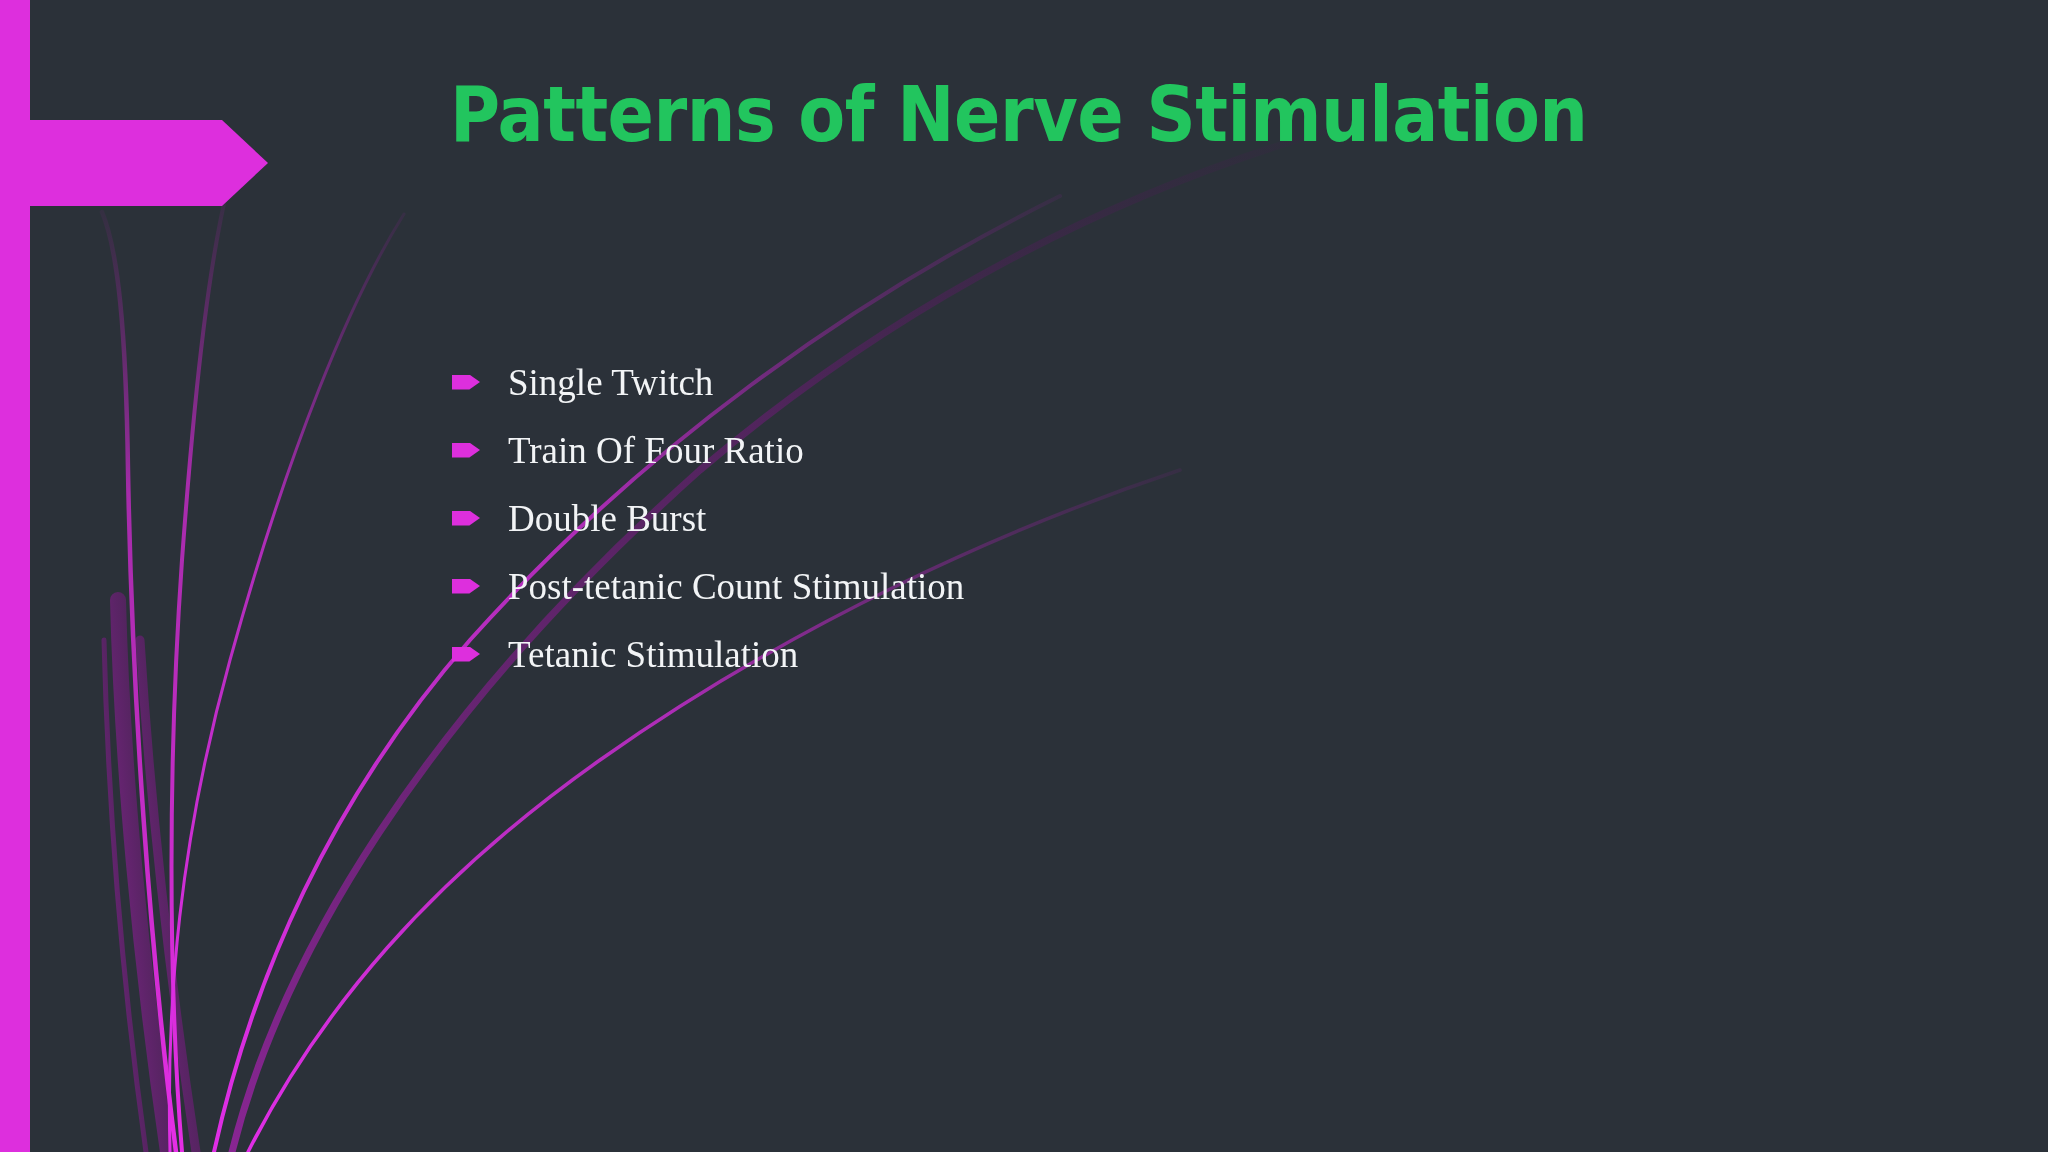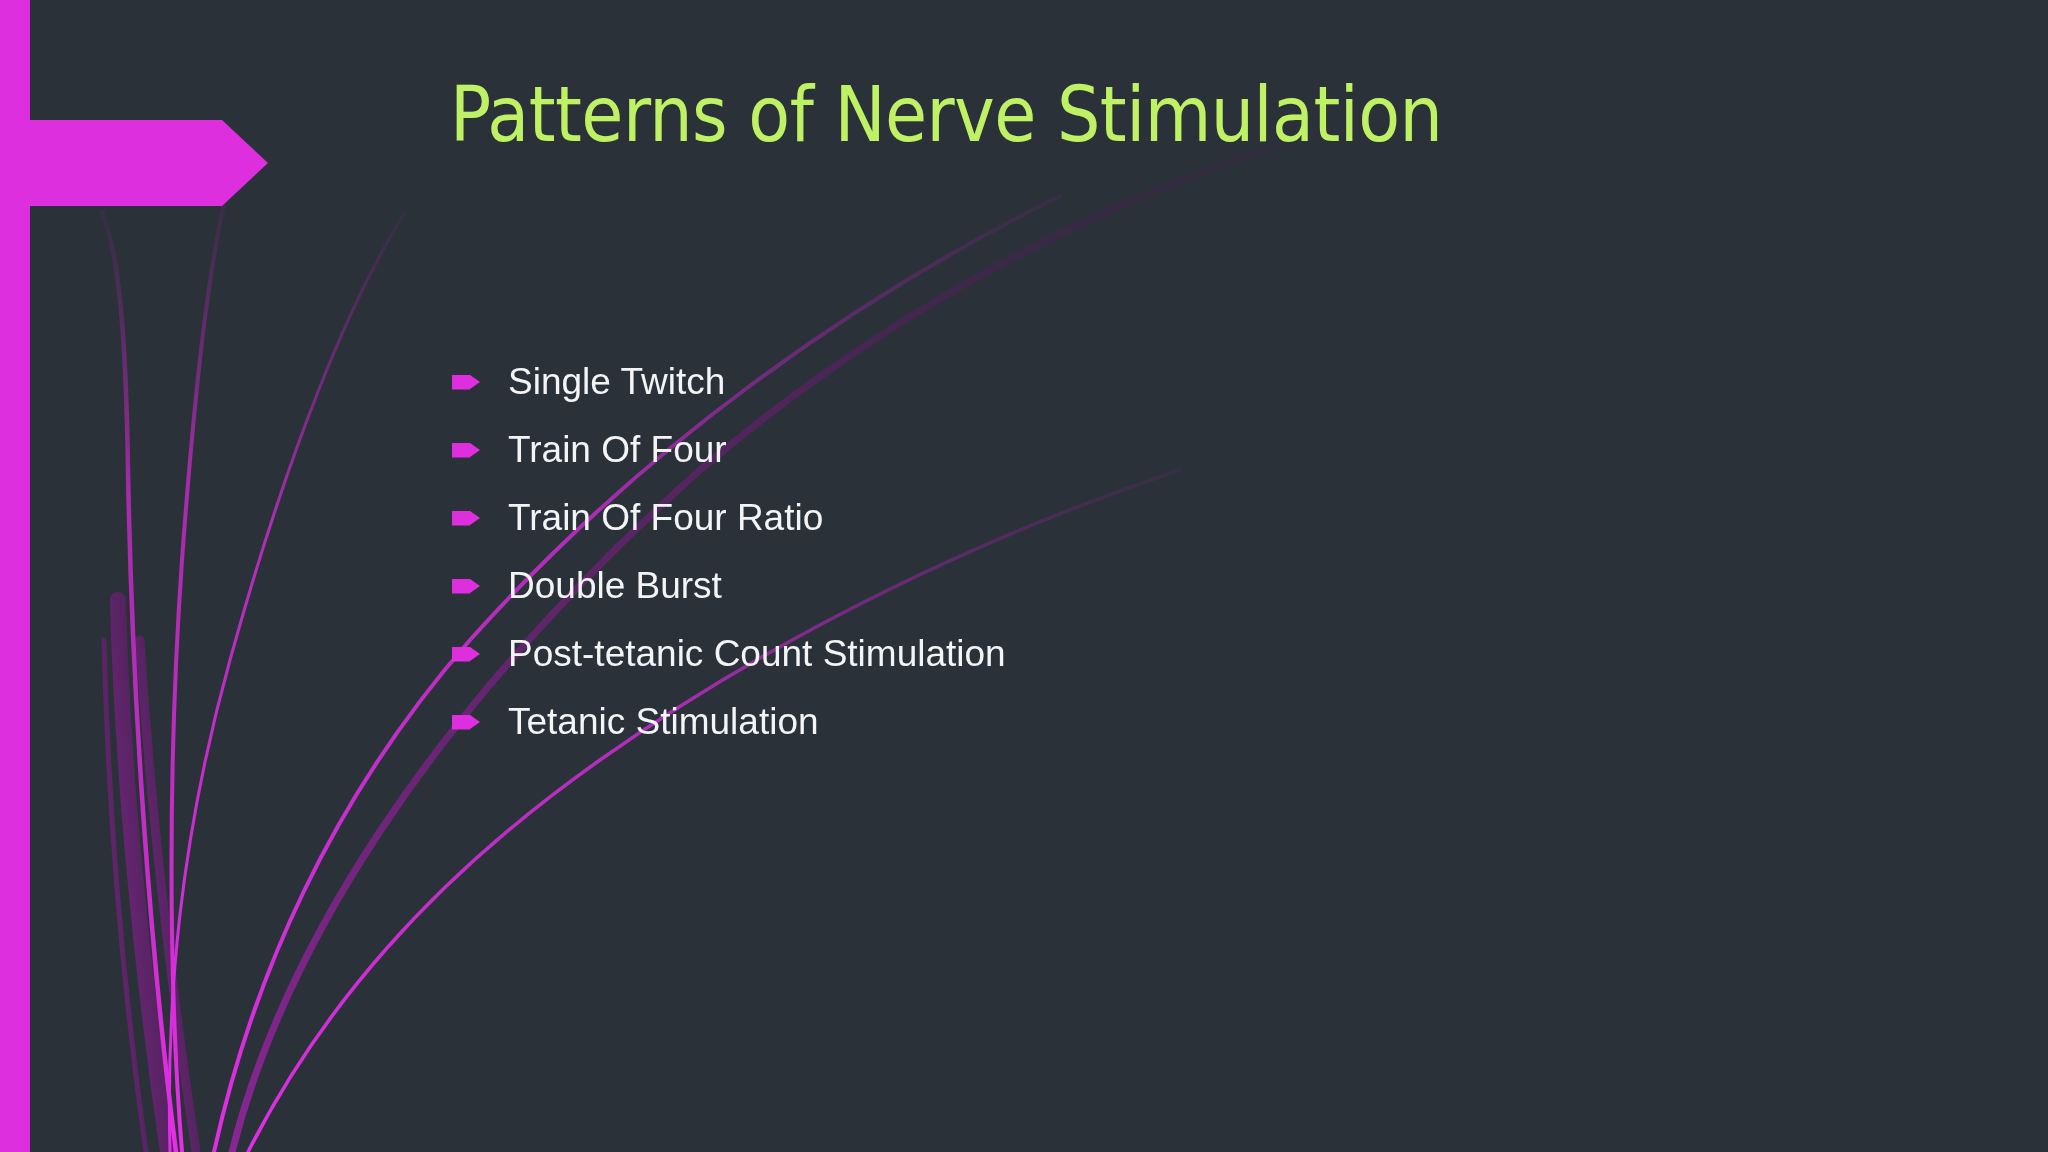--- a/index.html
+++ b/index.html
@@ -28,22 +28,22 @@
     pointer-events: none;
   }
   
   #title {
     position: absolute;
     left: 450px;
     top: 72px;
     width: 1450px;
     font-size: 76px;
     line-height: 1.12;
-    font-weight: 400;
-    color: #bef264;
+    font-weight: 700;
+    color: #22c55e;
     letter-spacing: -0.5px;
     font-family: "DejaVu Sans", "Liberation Sans", sans-serif;
     font-stretch: semi-condensed;
     white-space: nowrap;
   }
   
   #bullets {
     position: absolute;
     left: 452px;
     top: 348px;
@@ -60,21 +60,21 @@
     height: 15px;
     margin-right: 28px;
     background: #dd2fdd;
     -webkit-clip-path: polygon(0 0, 62% 0, 100% 50%, 62% 100%, 0 100%);
     clip-path: polygon(0 0, 62% 0, 100% 50%, 62% 100%, 0 100%);
   }
   .bullet-text {
     font-size: 37px;
     font-weight: 400;
     color: #f2f4f6;
-    font-family: Liberation Sans, sans-serif;
+    font-family: Liberation Serif, serif;
     font-stretch: semi-condensed;
     letter-spacing: 0px;
     white-space: nowrap;
   }
 </style>
 </head>
 <body>
 
 <div id="slide">
 
@@ -119,24 +119,20 @@
 
   <div id="title">Patterns of Nerve Stimulation</div>
 
   <div id="bullets">
 
     <div class="bullet-row">
       <span class="bullet-marker"></span>
       <span class="bullet-text">Single Twitch</span>
     </div>
 
-    <div class="bullet-row">
-      <span class="bullet-marker"></span>
-      <span class="bullet-text">Train Of Four</span>
-    </div>
 
     <div class="bullet-row">
       <span class="bullet-marker"></span>
       <span class="bullet-text">Train Of Four Ratio</span>
     </div>
 
     <div class="bullet-row">
       <span class="bullet-marker"></span>
       <span class="bullet-text">Double Burst</span>
     </div>

